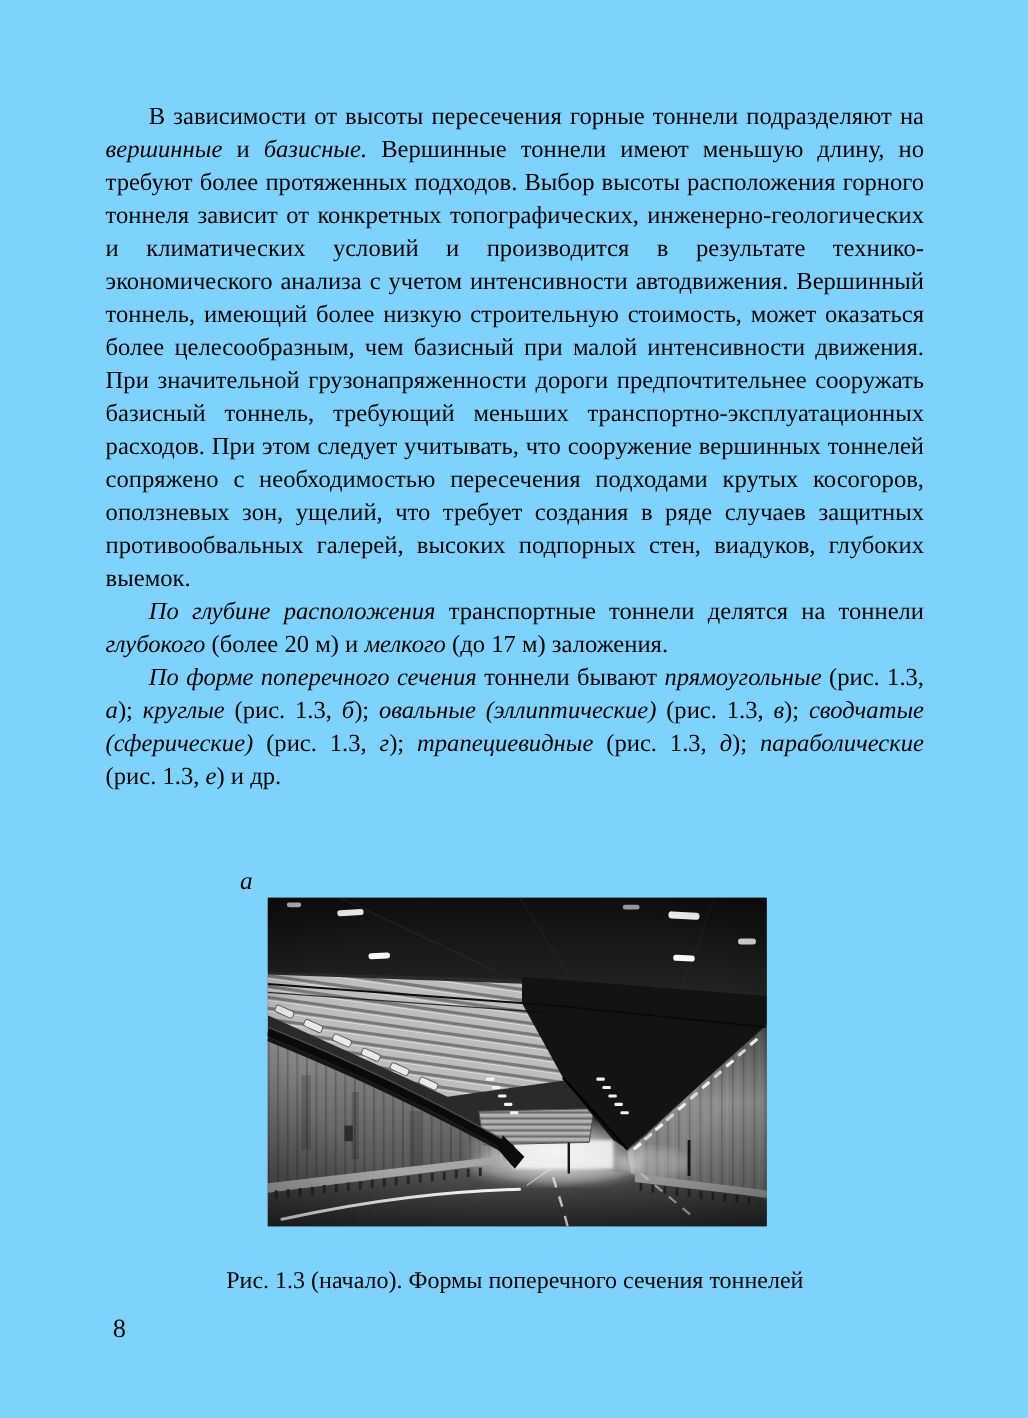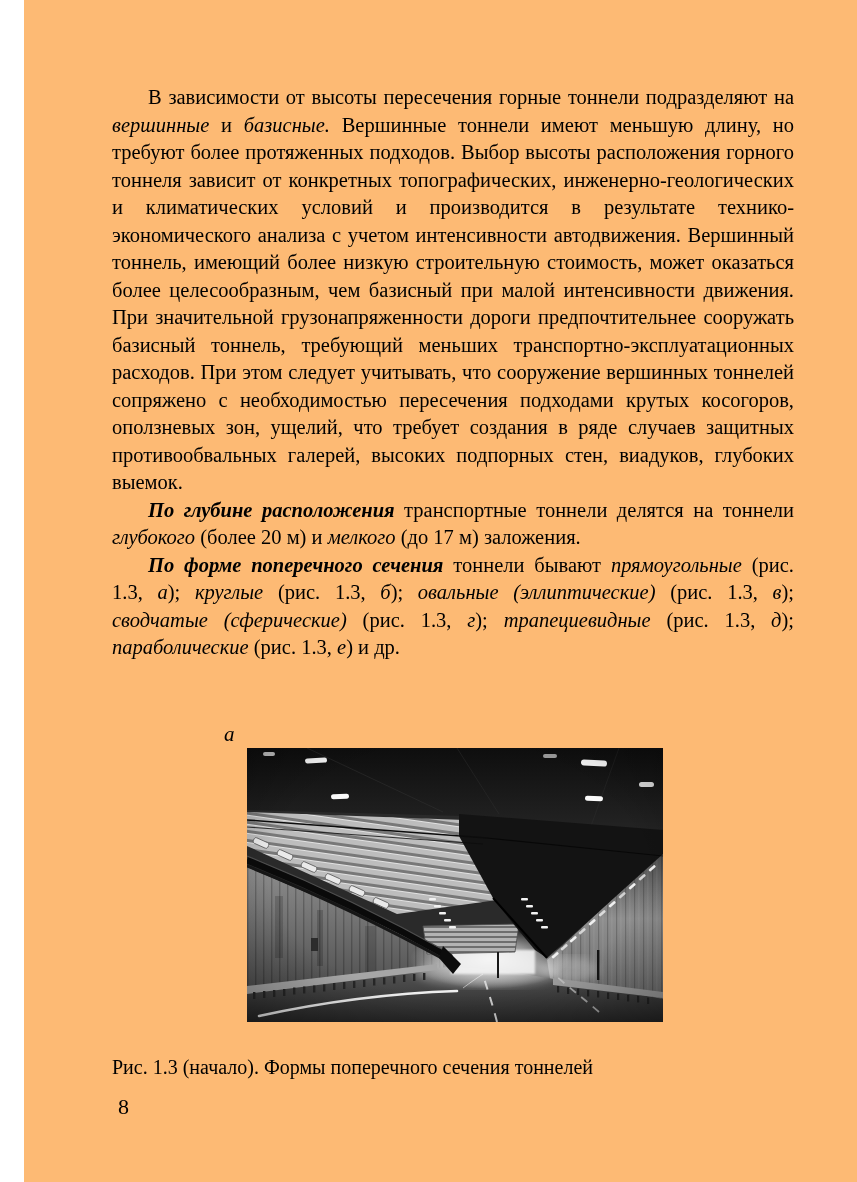--- a/index.html
+++ b/index.html
@@ -4,41 +4,41 @@
 <style>
   html,body{margin:0;padding:0;}
   body{
     width:857px;height:1182px;
     background:#ffffff;
     font-family:"Liberation Serif","DejaVu Serif",serif;
     color:#000;
     position:relative;
     overflow:hidden;
   }
-  .page{position:absolute;inset:0;background:#fdba74;margin-left:24px;}
+  .page{position:absolute;inset:0;background:#7dd3fc;}
   .content{
     position:absolute;left:88px;top:84px;width:682px;
     font-size:20.5px;line-height:27.5px;
     text-align:justify;
   }
   .content p{margin:0;text-indent:36px;}
   .run-normal{font-style:normal;font-weight:normal;}
   .run-italic{font-style:italic;}
-  .run-bolditalic{font-style:italic;font-weight:bold;}
+  .run-bolditalic{font-style:italic;font-weight:normal;}
   .figure-label{
     position:absolute;left:200px;top:722px;
     font-size:21px;font-style:italic;
   }
   .figure-photo{
     position:absolute;left:223px;top:748px;width:416px;height:274px;
     line-height:0;
   }
   .caption{
     position:absolute;left:88px;top:1056px;width:682px;
-    font-size:20px;
+    font-size:20px;text-align:center;
   }
   .page-number{
     position:absolute;left:94px;top:1094px;
     font-size:22px;
   }
 </style>
 </head>
 <body>
 
 <div class="page">

